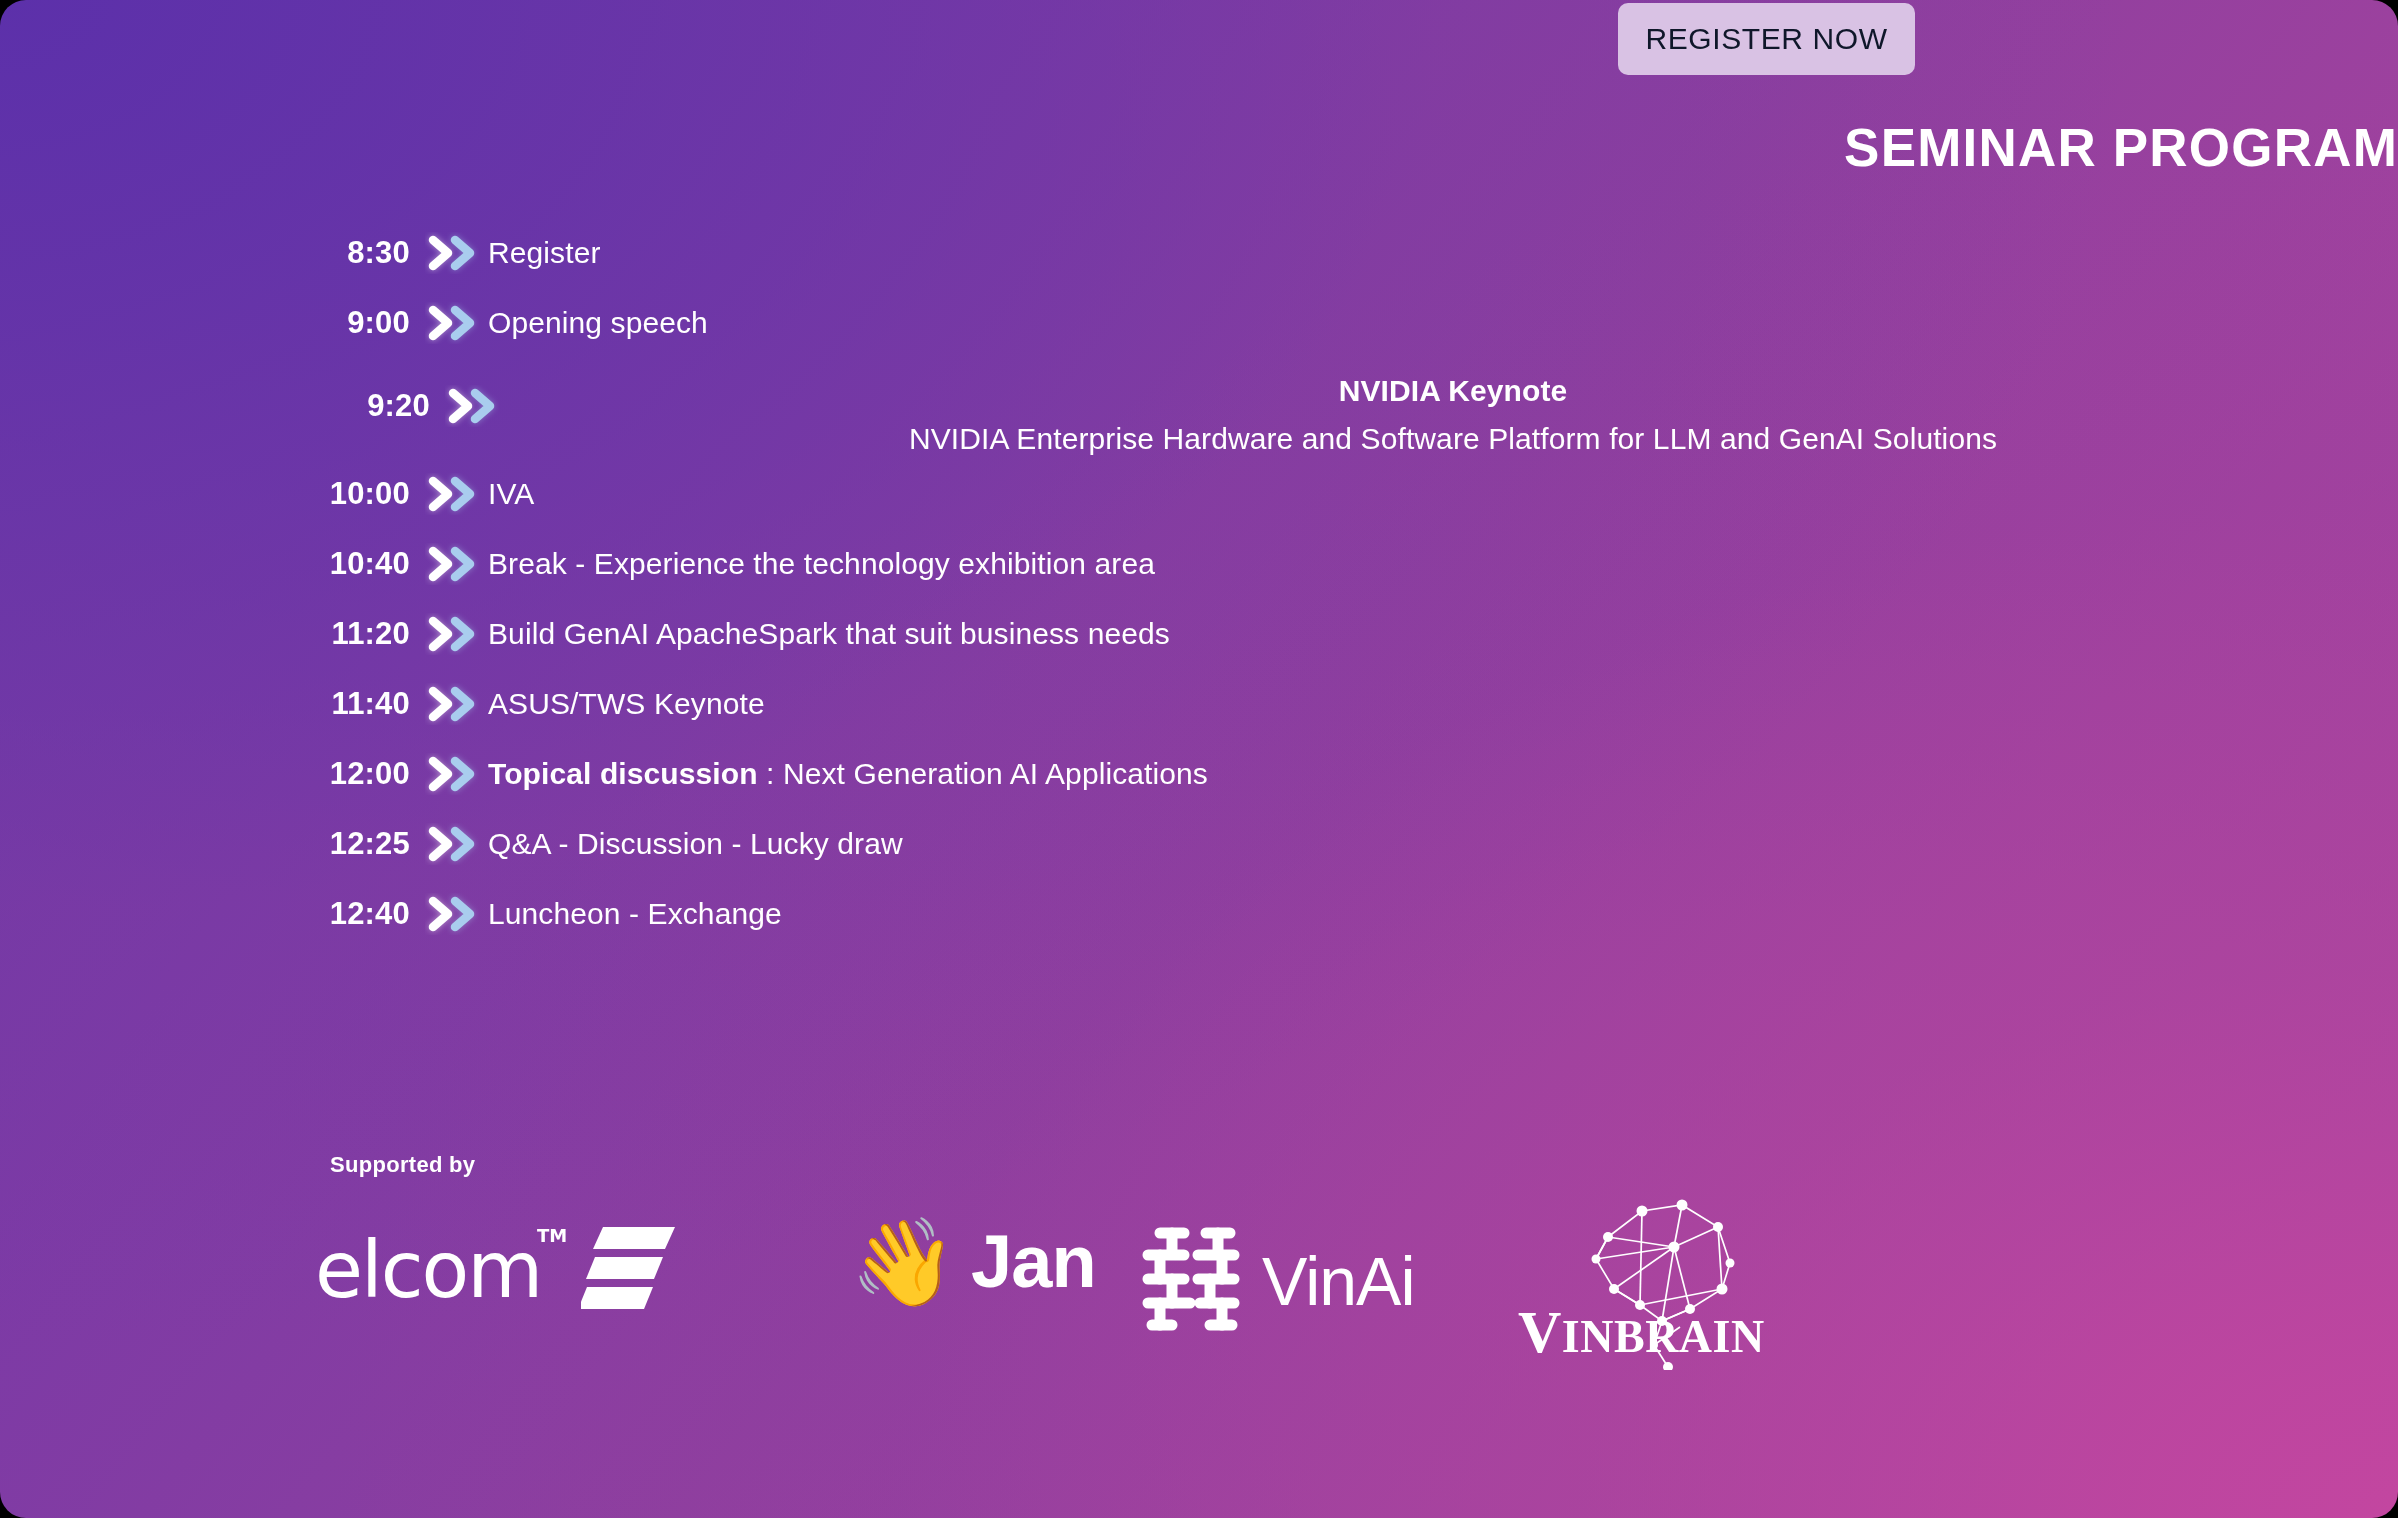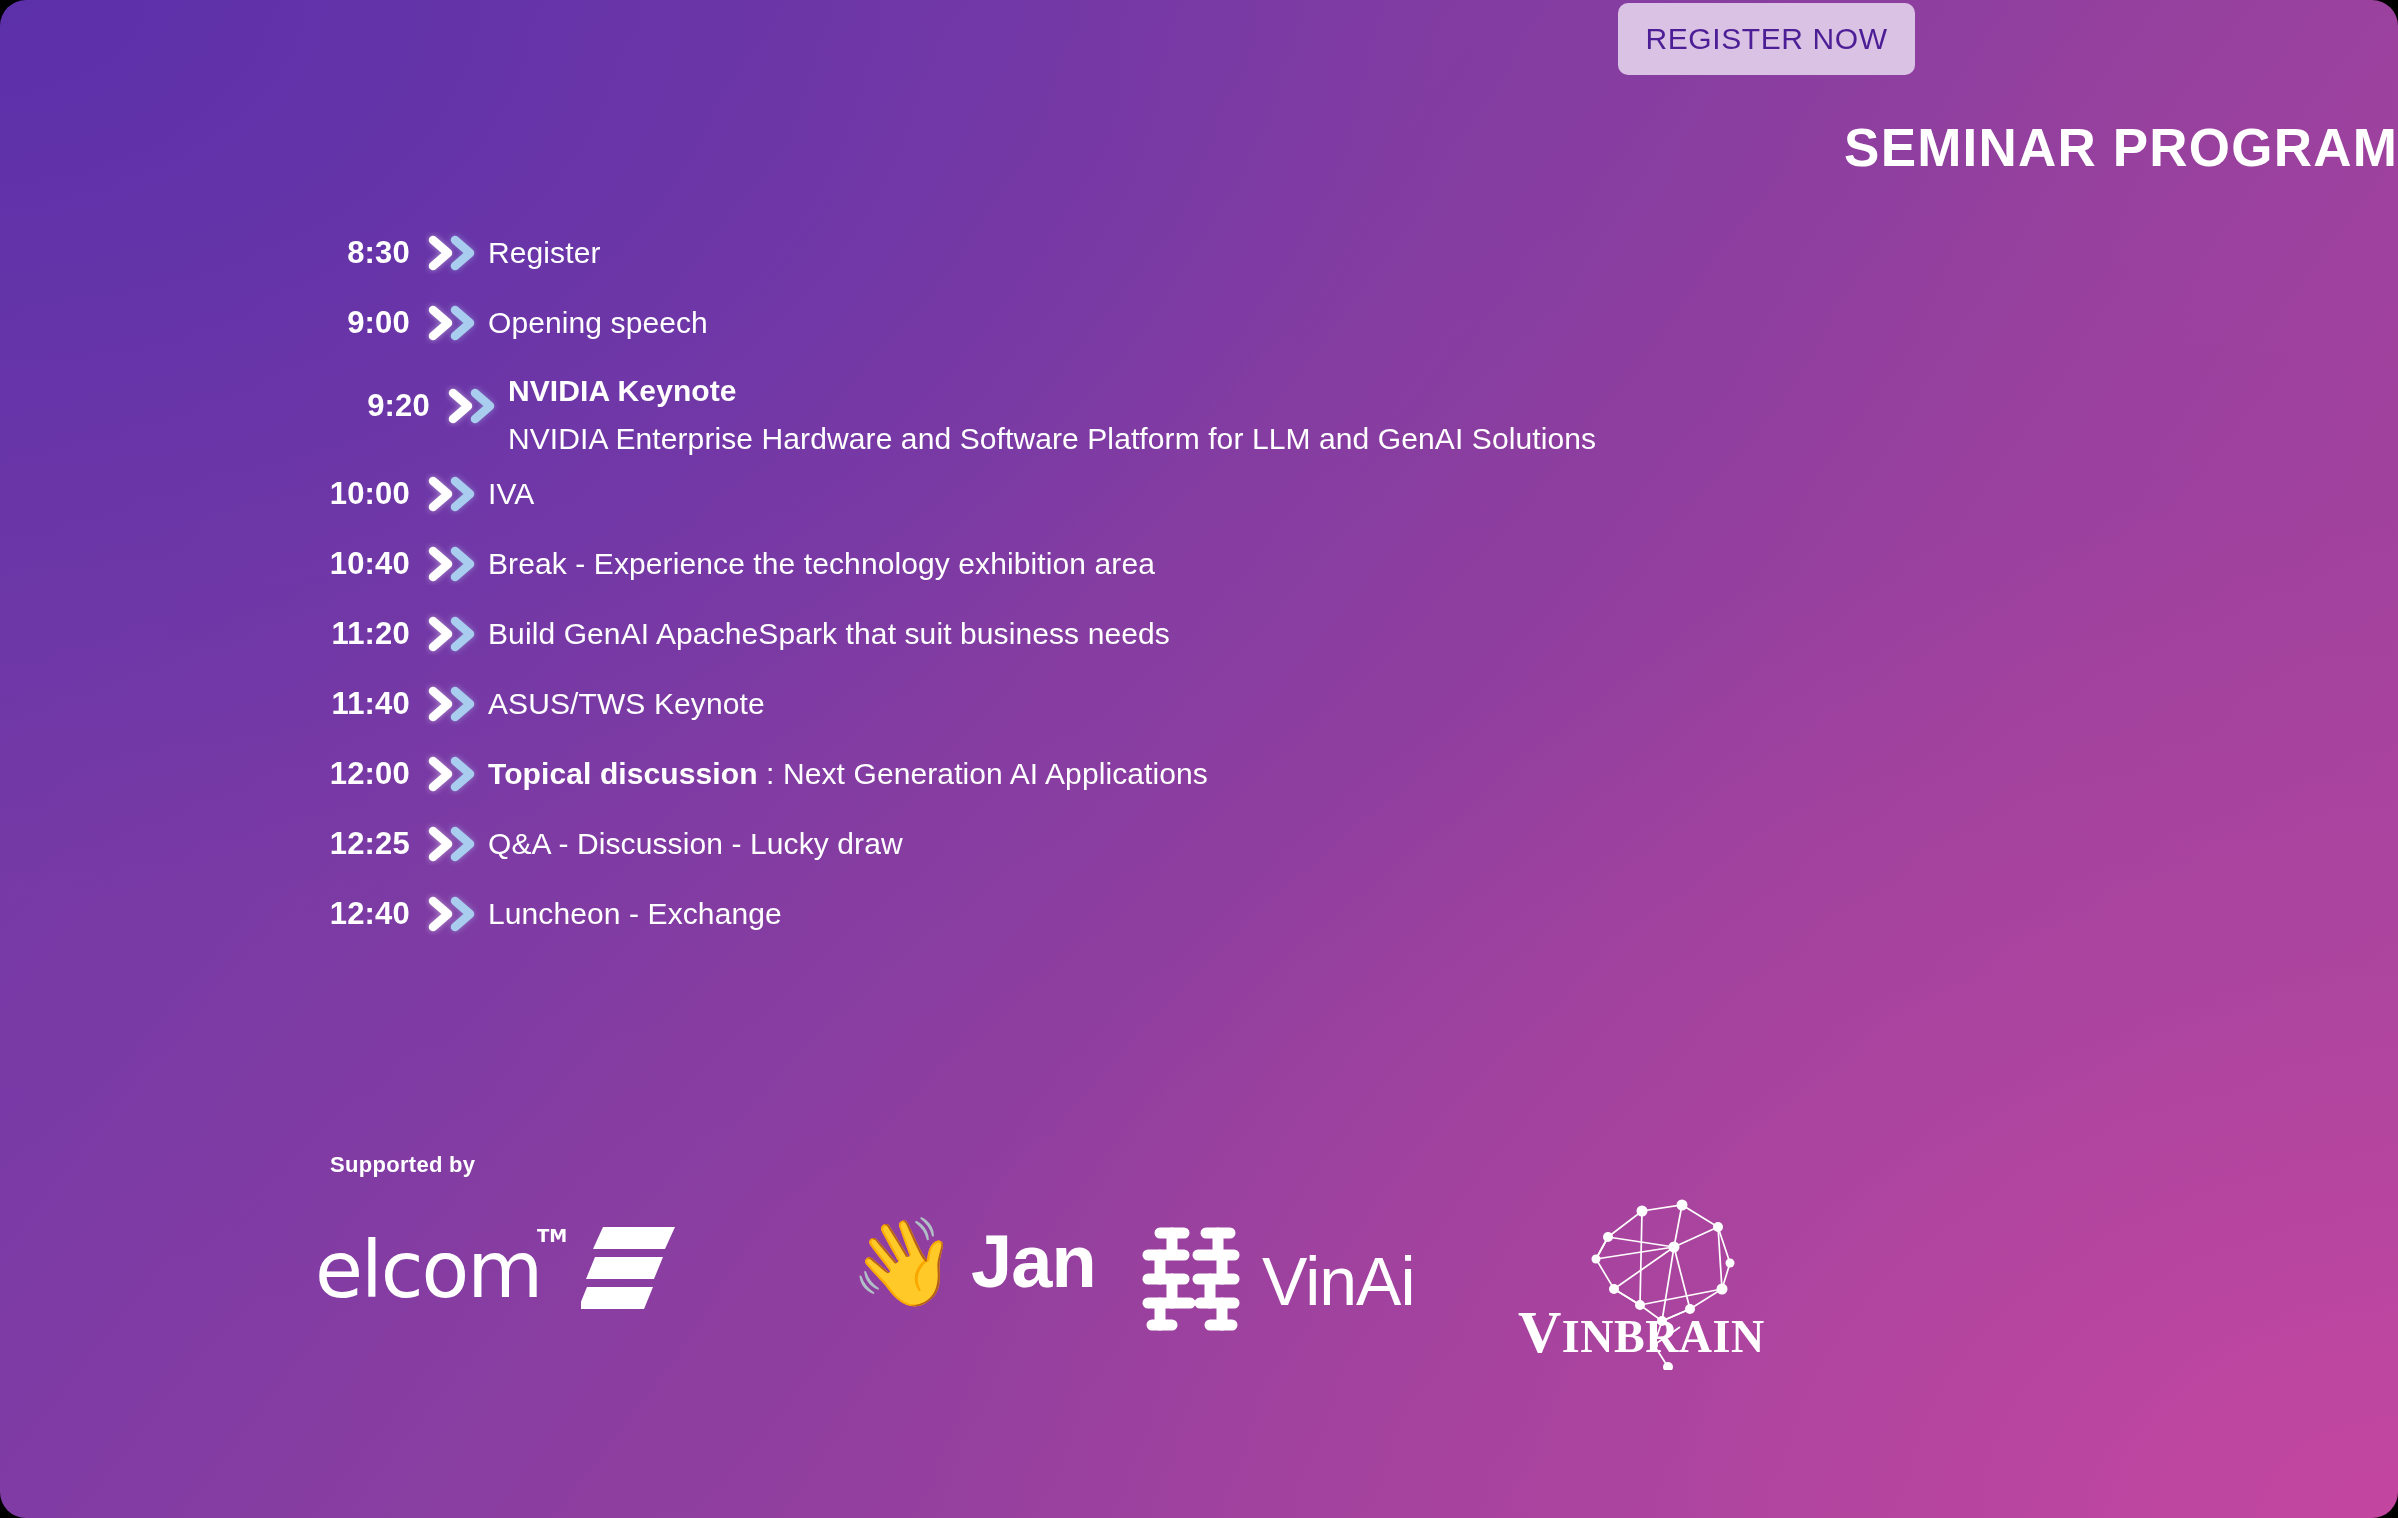--- a/index.html
+++ b/index.html
@@ -29,21 +29,21 @@
   
   #register-btn {
     position: absolute;
     left: 1618px;
     top: 3px;
     width: 297px;
     height: 72px;
     border: none;
     border-radius: 10px;
     background: #d9c2e4;
-    color: #4c1d95;
+    color: #0f172a;
     font-family: "Liberation Sans", sans-serif;
     font-size: 30px;
     font-weight: 400;
     letter-spacing: 0.6px;
     cursor: pointer;
     padding: 0;
   }
 
   
   #title {
@@ -105,20 +105,21 @@
     font-weight: 400;
     line-height: 70px;
     letter-spacing: 0.1px;
     white-space: nowrap;
   }
   .desc .b { font-weight: 700; }
 
   .desc.two {
     line-height: 1.33;
     padding-top: 13px;
+    text-align: center;
   }
   .desc.two .line1 { font-weight: 700; display: block; font-size: 30px; }
   .desc.two .line2 { font-weight: 400; display: block; font-size: 30px; margin-top: 8px; }
 
   
   #supported-label {
     position: absolute;
     left: 330px;
     top: 1152px;
     color: #ffffff;

